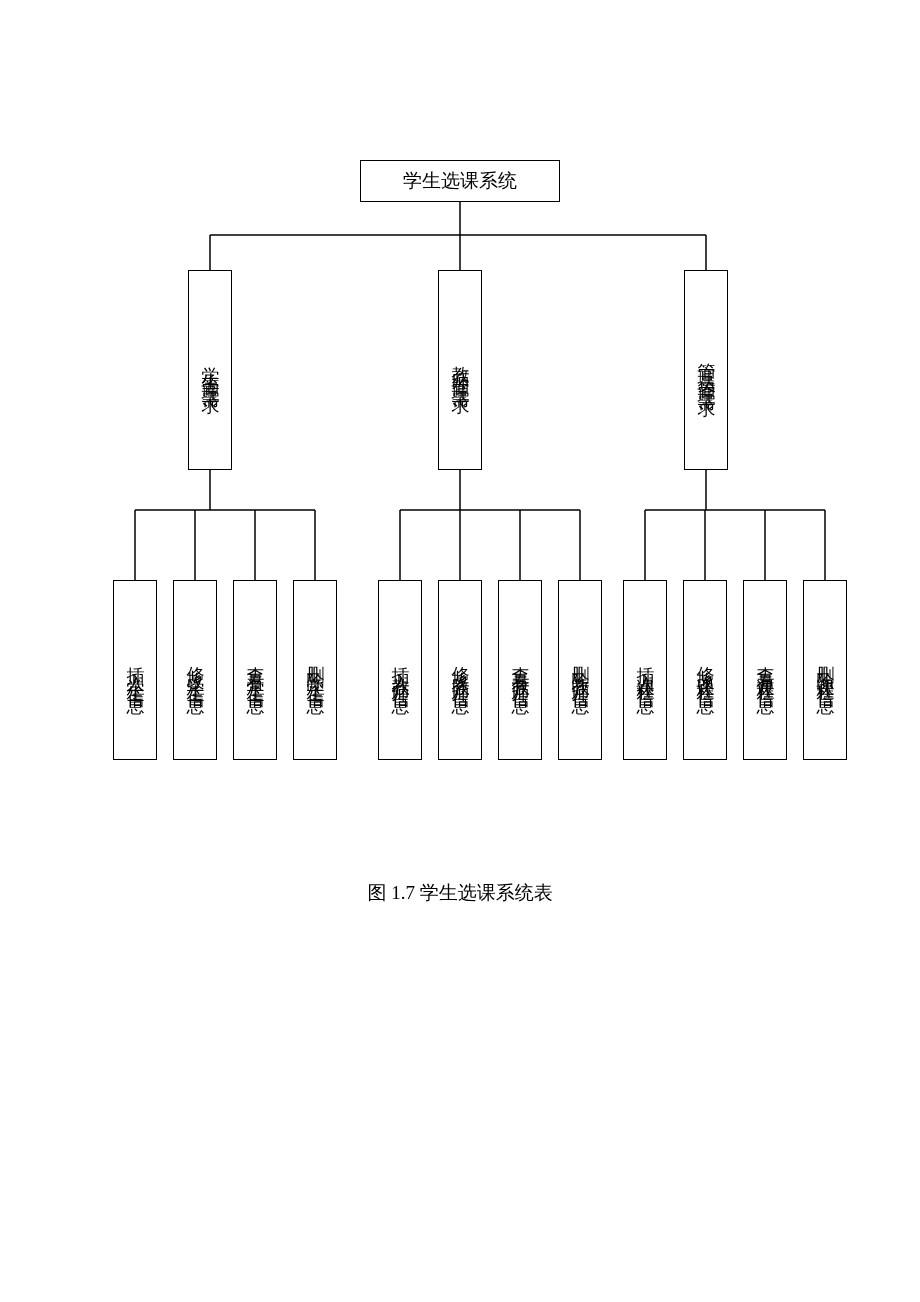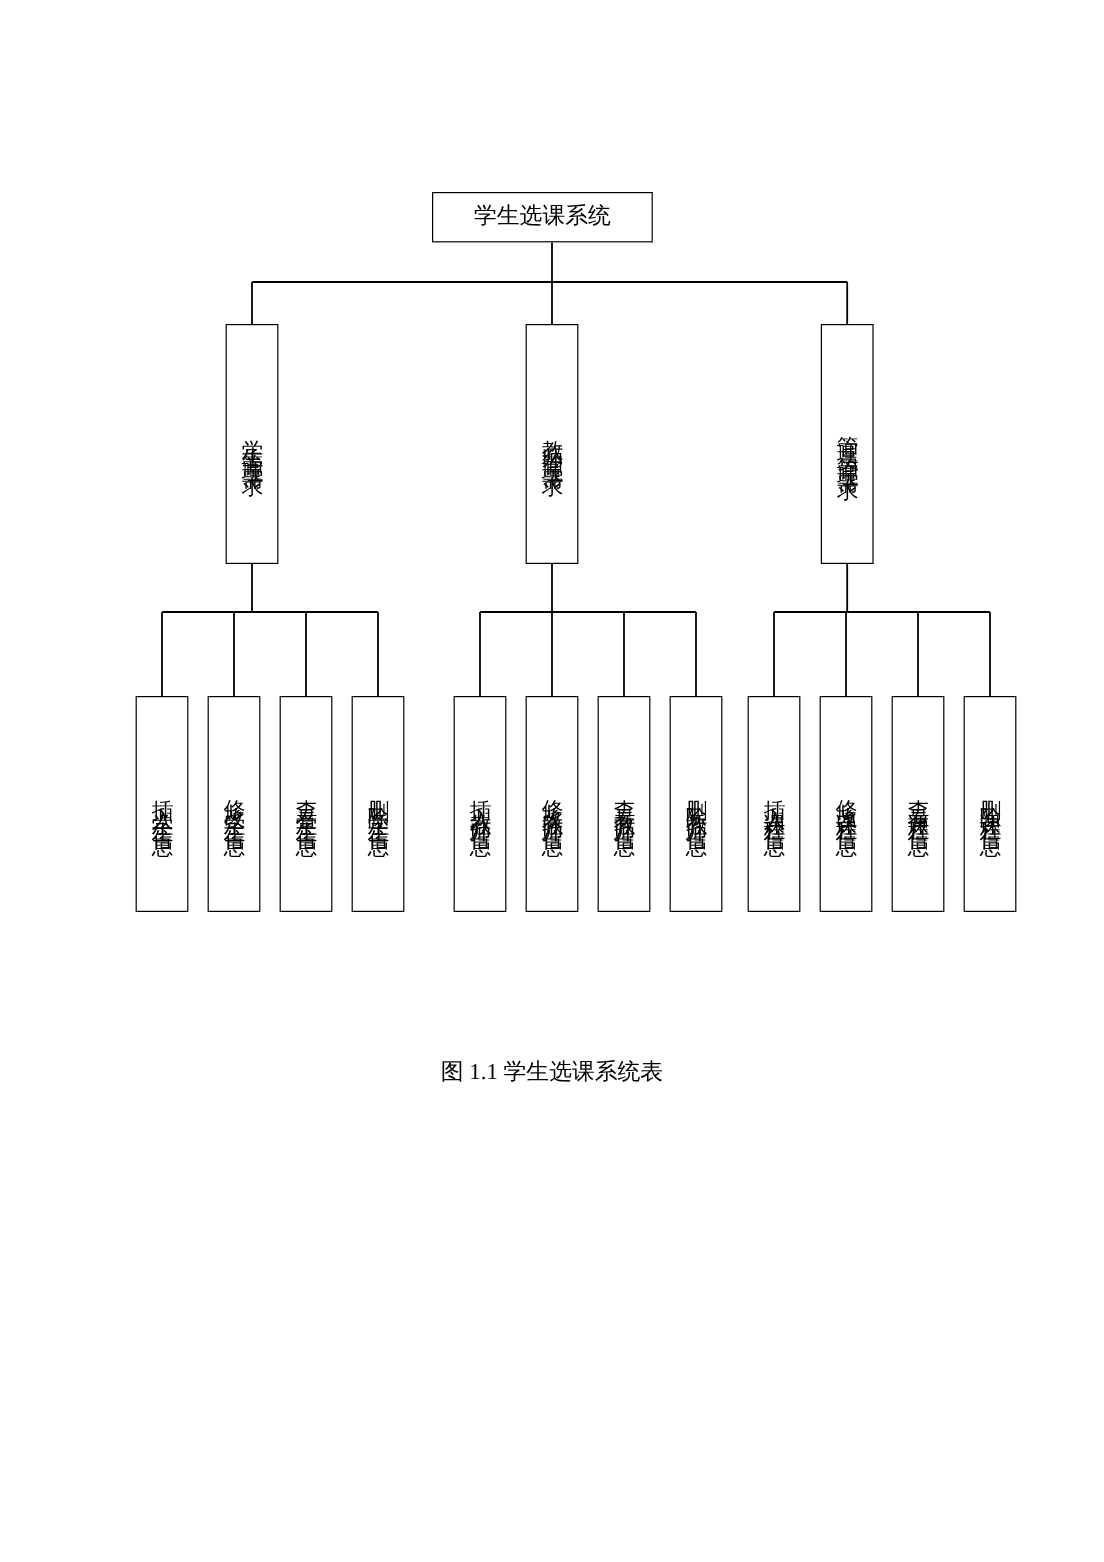--- a/index.html
+++ b/index.html
@@ -30,21 +30,21 @@
     .vbox {
       writing-mode: vertical-rl;
       text-orientation: upright;
       letter-spacing: 6px;
       padding: 10px 4px;
       font-size: 18px;
     }
     .root {
       left: 360px;
       top: 0;
-      width: 184px;
+      width: 200px;
       height: 42px;
       font-size: 19px;
     }
     .mid {
       width: 44px;
       height: 200px;
     }
     .leaf {
       width: 44px;
       height: 180px;
@@ -122,13 +122,13 @@
   <div class="box vbox leaf" style="left:498px; top:420px;">查看教师信息</div>
   <div class="box vbox leaf" style="left:558px; top:420px;">删除教师信息</div>
 
   <div class="box vbox leaf" style="left:623px; top:420px;">插入课程信息</div>
   <div class="box vbox leaf" style="left:683px; top:420px;">修改课程信息</div>
   <div class="box vbox leaf" style="left:743px; top:420px;">查看课程信息</div>
   <div class="box vbox leaf" style="left:803px; top:420px;">删除课程信息</div>
 
 </div>
 
-<div class="caption">图 1.1 学生选课系统表</div>
+<div class="caption">图 1.7 学生选课系统表</div>
 
 </body></html>

